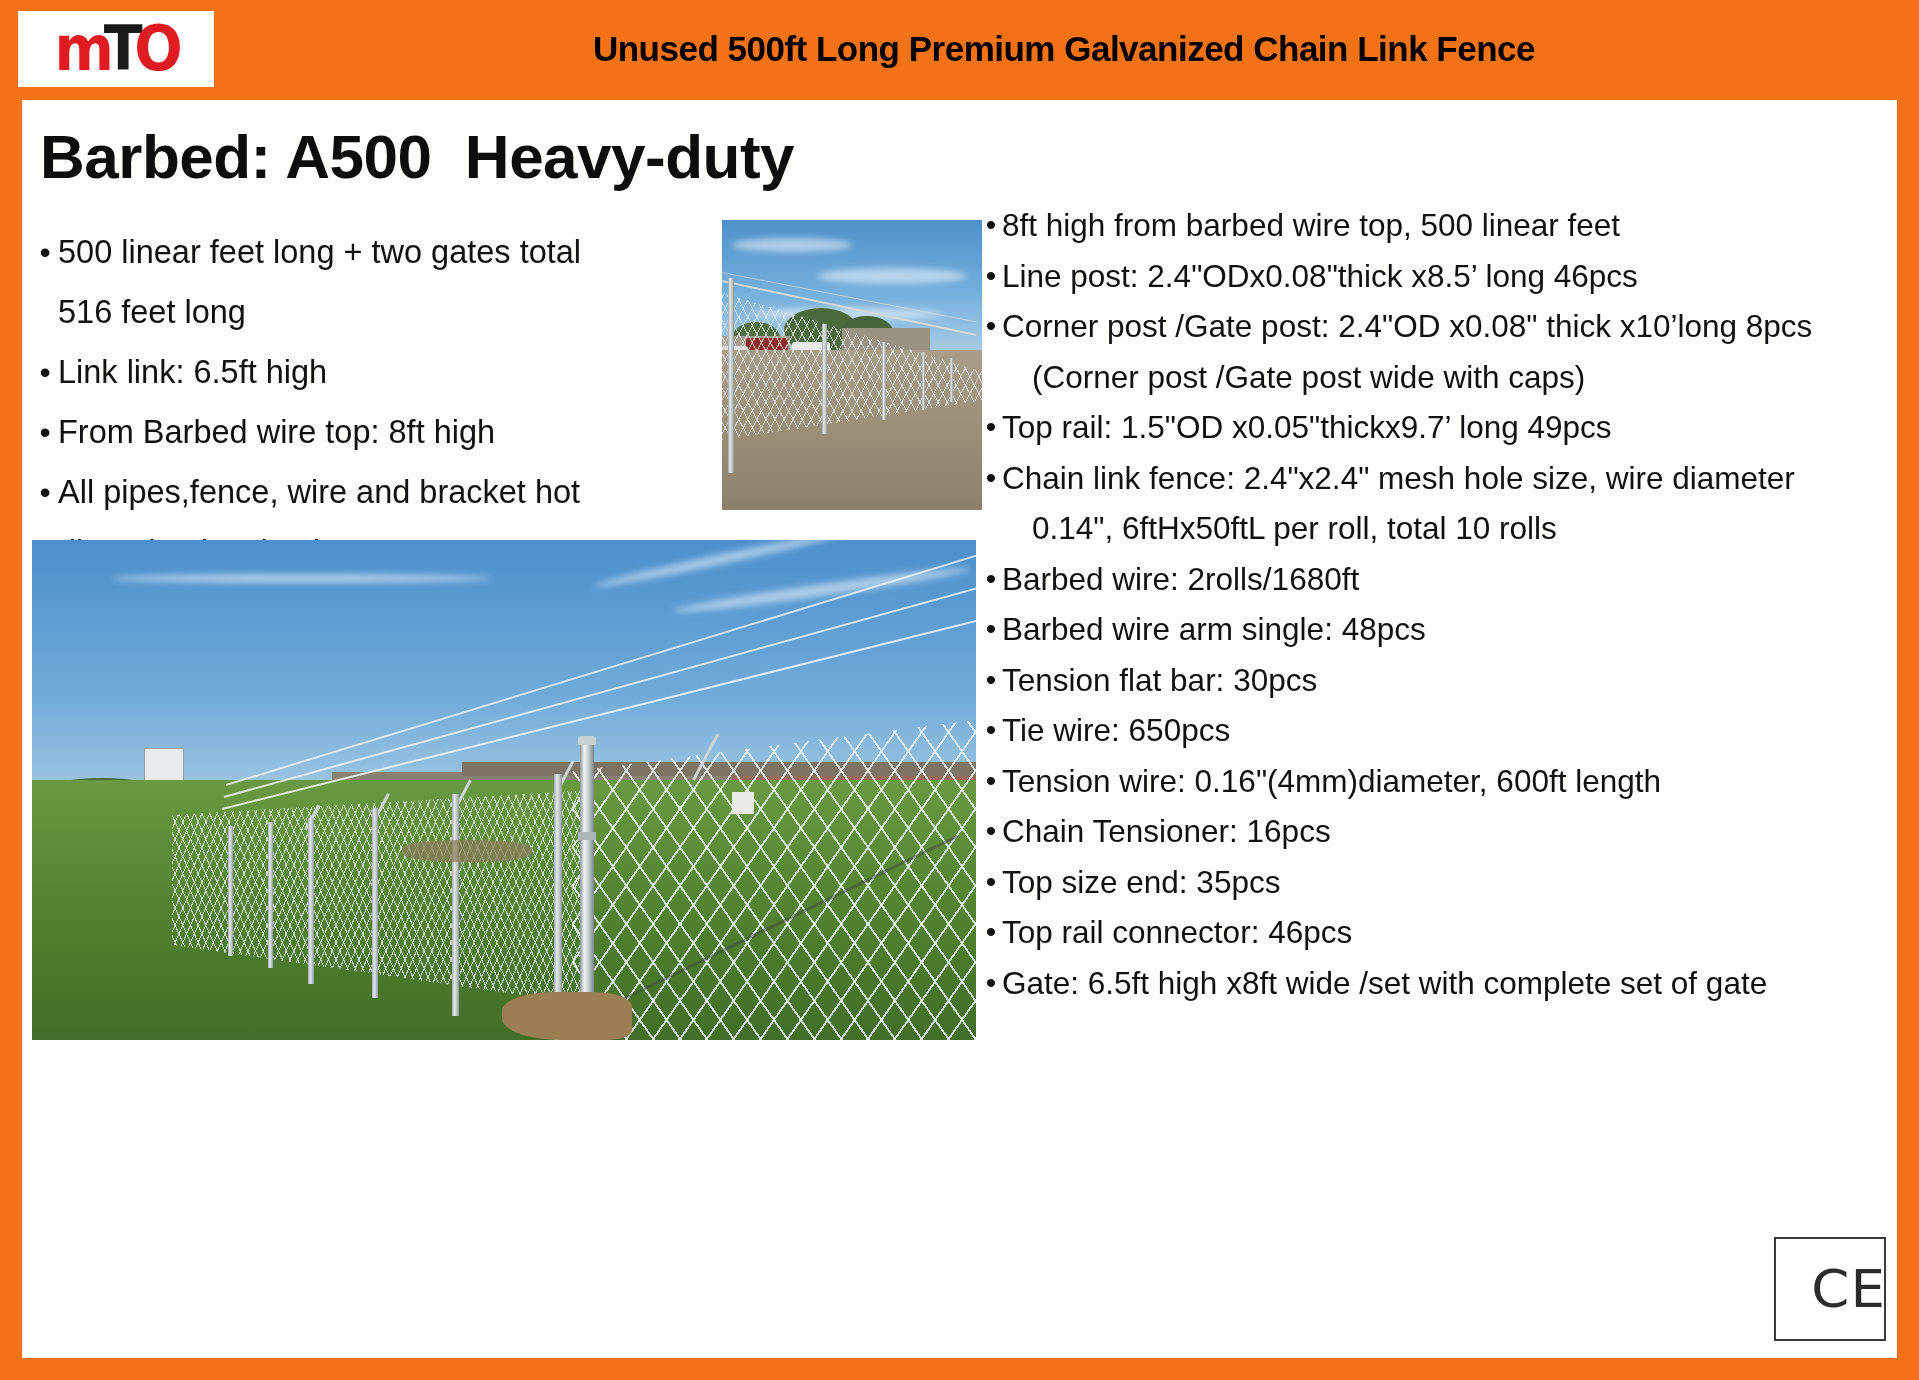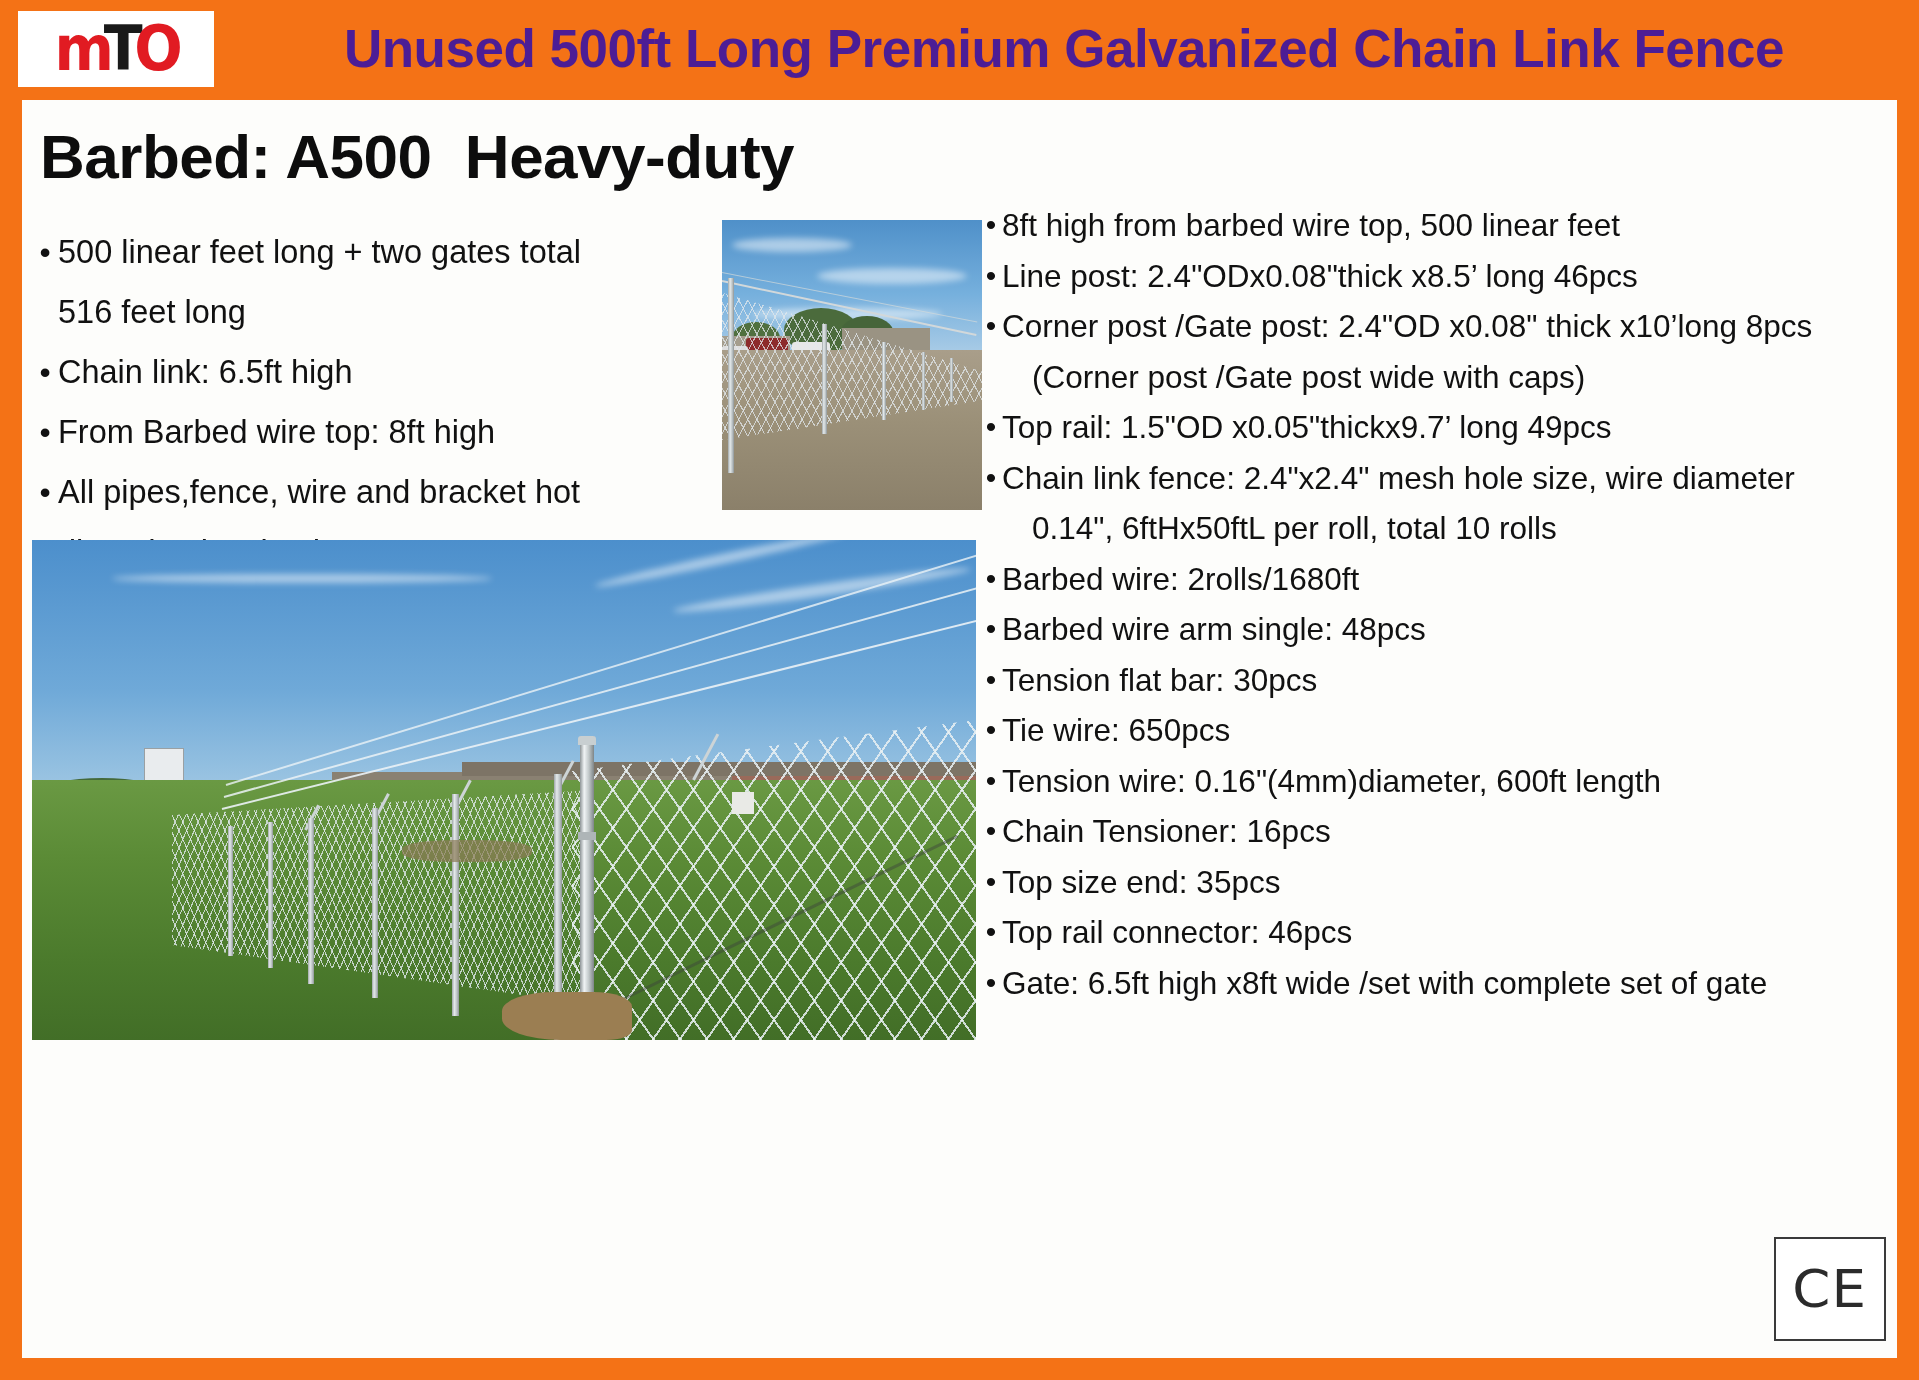--- a/index.html
+++ b/index.html
@@ -49,23 +49,23 @@
     display: flex;
     align-items: baseline;
     transform: scaleX(0.92);
   }
   .logo-m { color: #e11b22; font-family: "DejaVu Sans", sans-serif; font-weight: bold; }
   .logo-t { color: #1a1a1a; font-family: "DejaVu Sans", sans-serif; font-weight: bold; margin-left:-6px;}
   .logo-o { color: #e11b22; font-family: "DejaVu Sans", sans-serif; font-weight: bold; margin-left:-4px;}
 
   .header-title {
     flex: 1 1 auto;
-    color: #4c1d95;
+    color: #000000;
     font-weight: bold;
-    font-size: 53px;
+    font-size: 35px;
     line-height: 56px;
     letter-spacing: -0.5px;
     text-align: center;
     padding-right: 19px;
     padding-left: 14px;
     white-space: nowrap;
     font-family: "Liberation Sans", sans-serif;
   }
 
   
@@ -238,21 +238,21 @@
   .ce-box {
     position: absolute;
     left: 1752px;
     top: 1137px;
     width: 108px;
     height: 100px;
     background: #ffffff;
     border: 2px solid #3a3a3a;
     display: flex;
     align-items: center;
-    justify-content: center;
+    justify-content: flex-end;
   }
   .ce-text {
     font-family: "DejaVu Sans", sans-serif;
     font-size: 52px;
     line-height: 52px;
     font-weight: normal;
     color: #2b2b2b;
     letter-spacing: 1px;
     transform: scaleX(1.05);
   }
@@ -283,21 +283,21 @@
         <span class="dot">•</span>
         <span class="btext">500 linear feet long + two gates total</span>
       </div>
       <div class="bullet">
         <span class="dot"></span>
         <span class="btext">516 feet long</span>
       </div>
 
       <div class="bullet">
         <span class="dot">•</span>
-        <span class="btext">Chain link: 6.5ft high</span>
+        <span class="btext">Link link: 6.5ft high</span>
       </div>
 
       <div class="bullet">
         <span class="dot">•</span>
         <span class="btext">From Barbed wire top: 8ft high</span>
       </div>
 
       <div class="bullet">
         <span class="dot">•</span>
         <span class="btext">All pipes,fence, wire and bracket hot</span>

